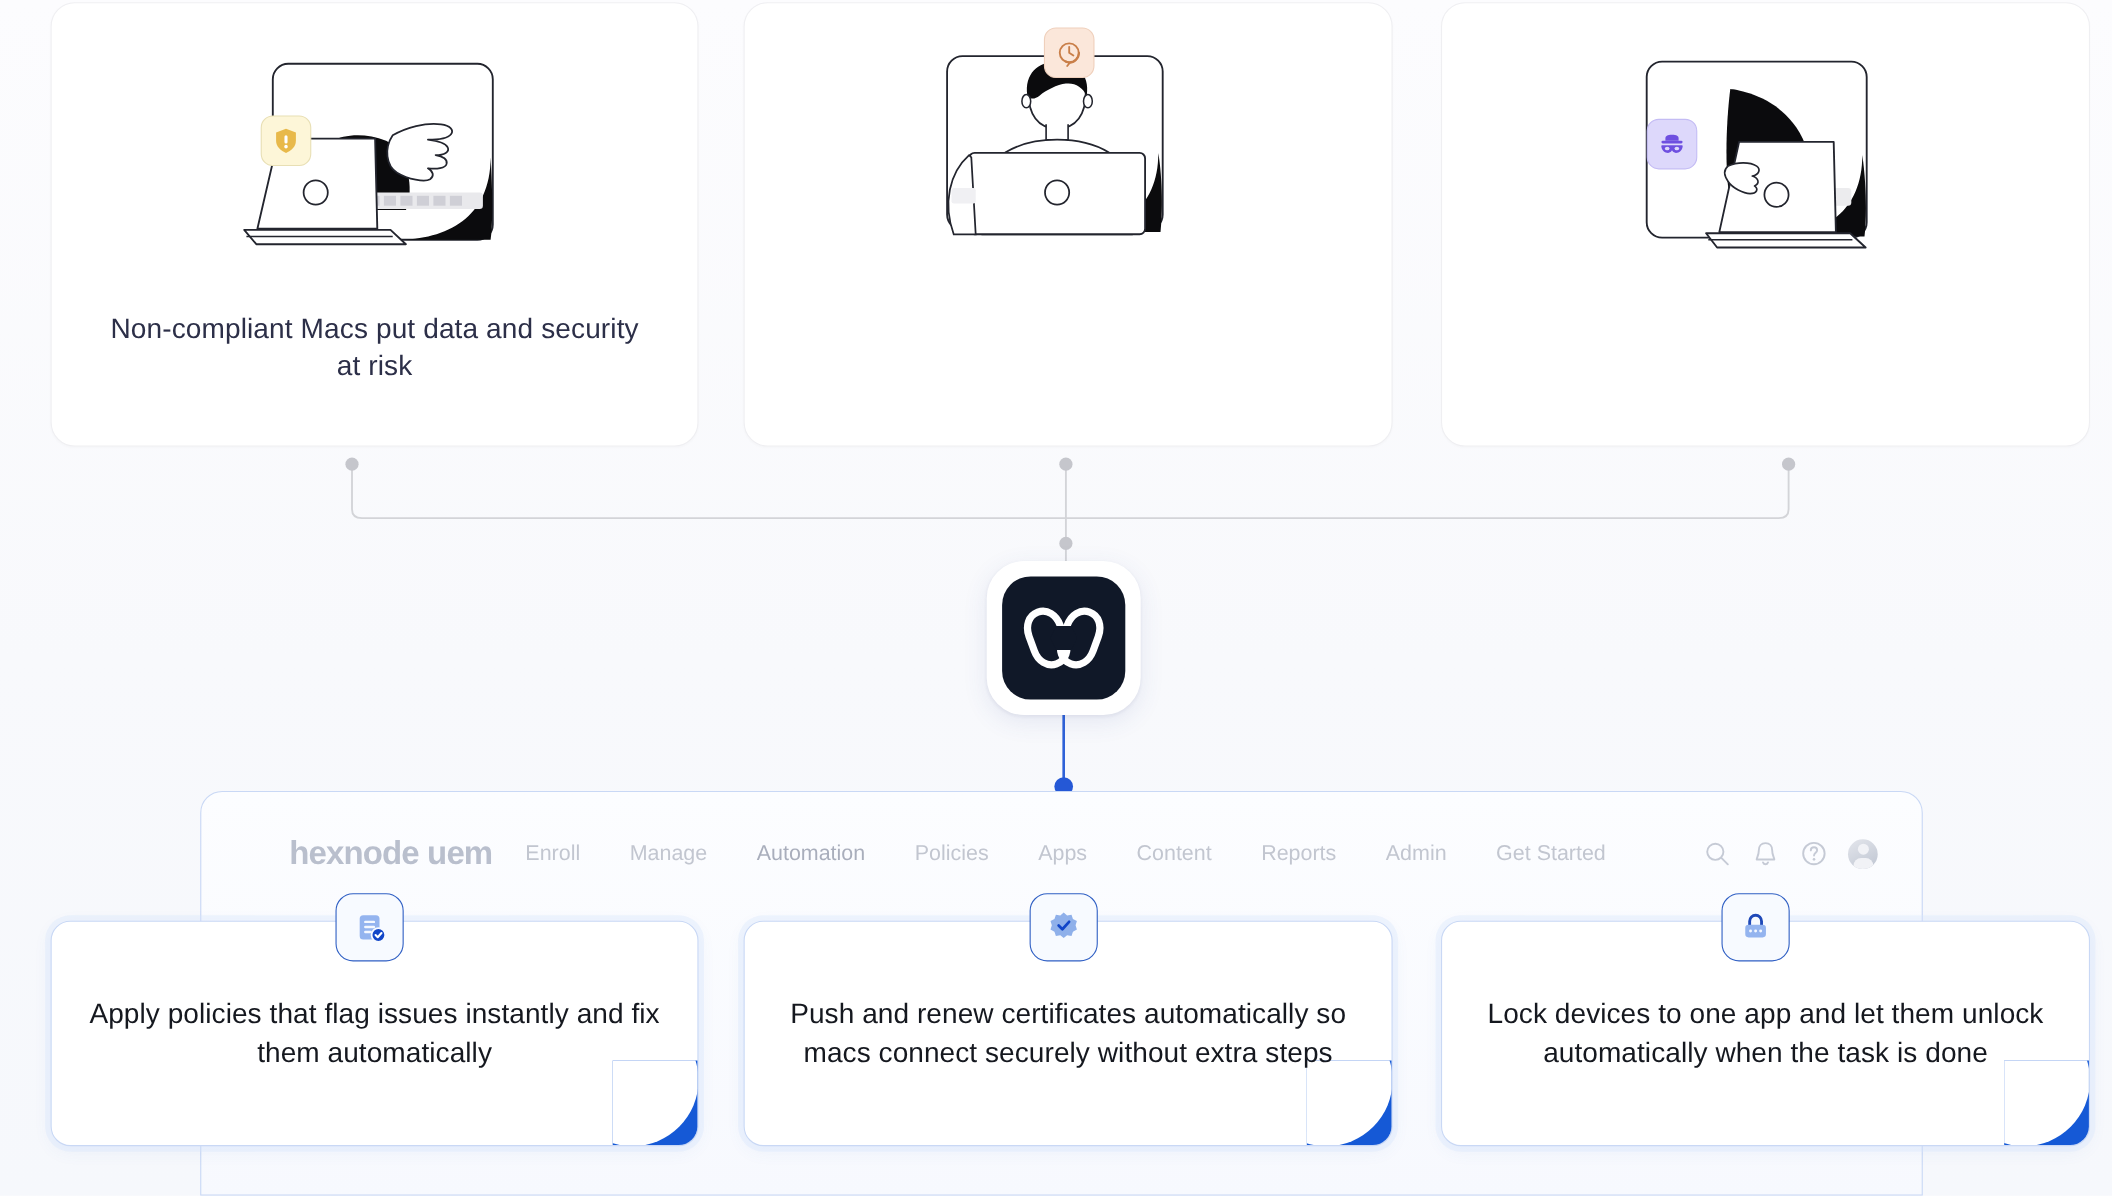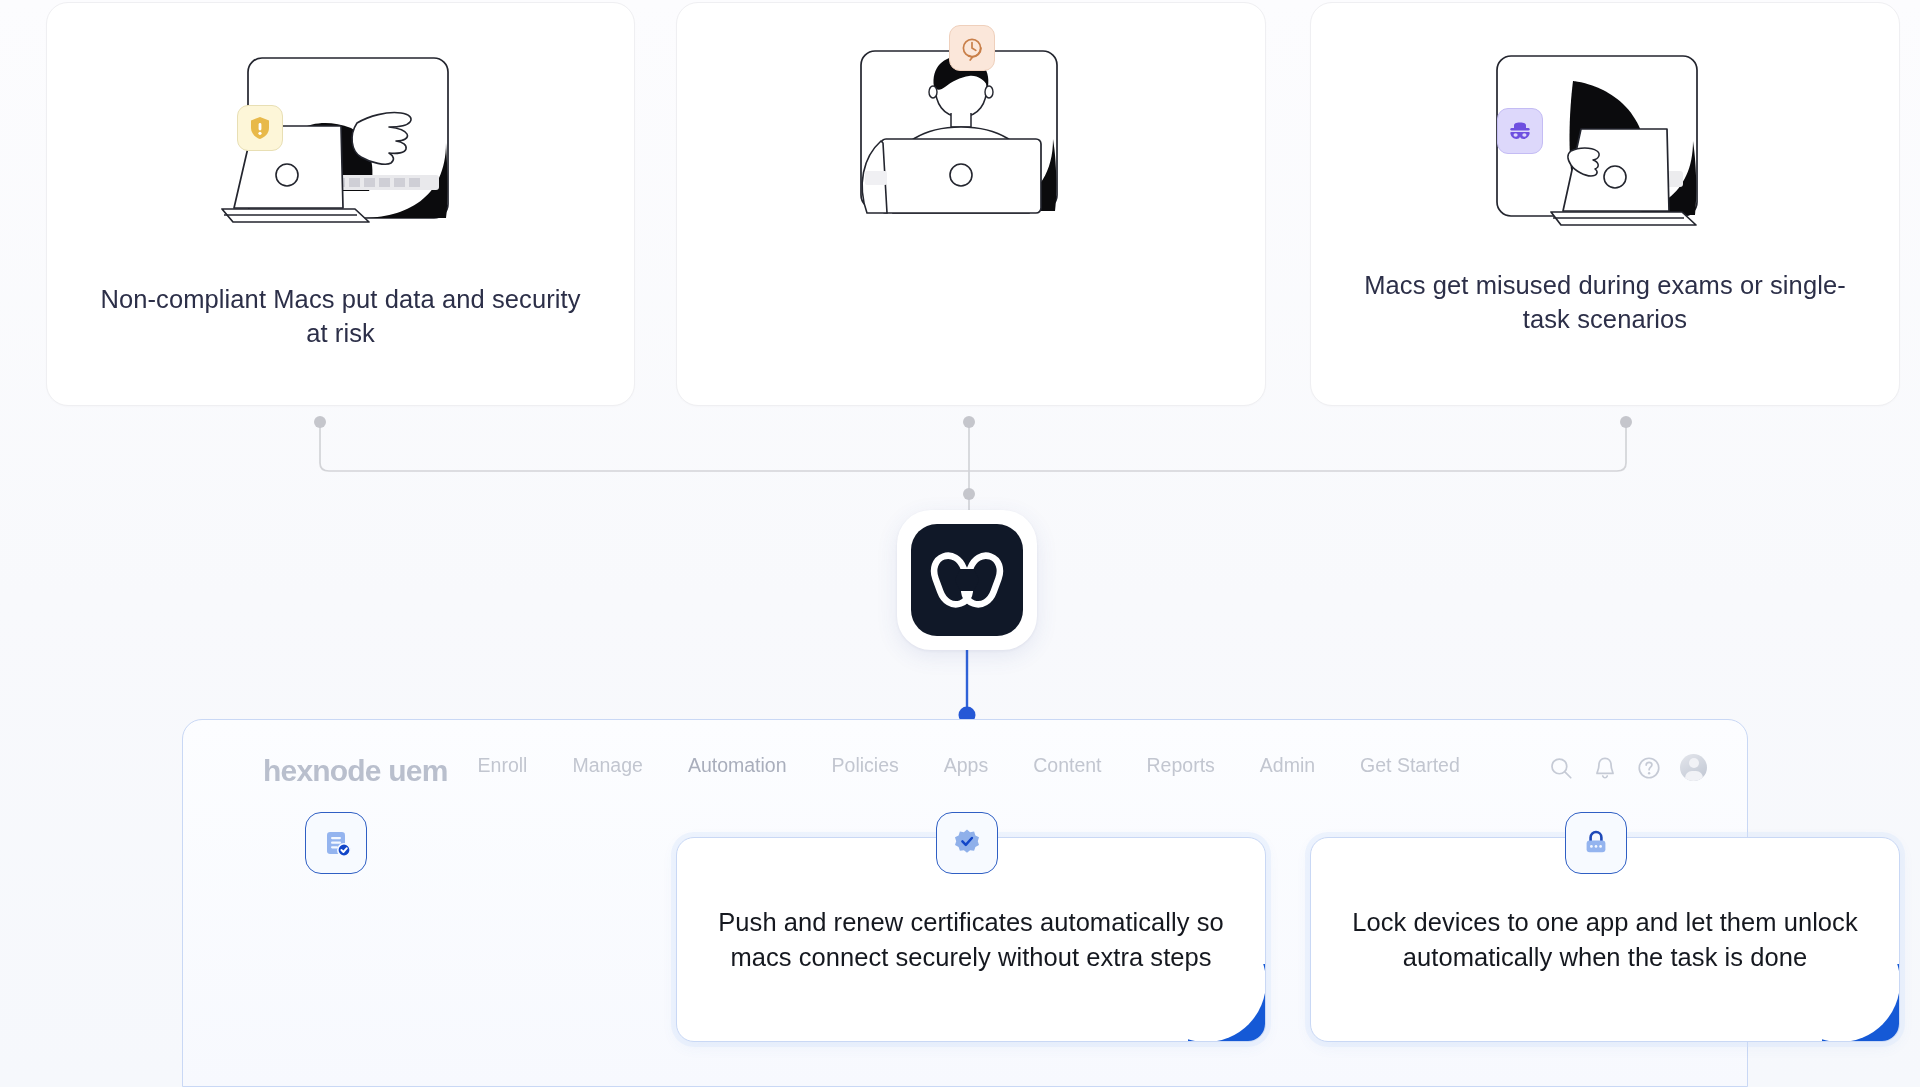--- a/index.html
+++ b/index.html
@@ -79,21 +79,21 @@
     background: linear-gradient(180deg, #fcfdff 0%, #f7f9fe 100%);
     border: 1.6px solid #c9d8f5;
     border-top-left-radius: 20px;
     border-top-right-radius: 20px;
     overflow: hidden;
   }
   .navbar {
     position: absolute;
     left: 0; top: 34px;
     width: 100%; height: 44px;
-    display: flex; align-items: flex-start;
+    display: flex; align-items: center;
     padding: 0 40px 0 80px;
   }
   .brand {
     font-size: 30px;
     font-weight: 700;
     color: #b9bfcd;
     letter-spacing: -0.8px;
     margin-right: 30px;
     white-space: nowrap;
   }
@@ -303,21 +303,20 @@
       <div class="illus-badge badge-spy" style="left:186px; top:105px;">
         <svg width="28" height="26" viewBox="0 0 28 26">
           <path d="M8 10 L8 7.5 C8 5.6 9.7 4.4 14 4.4 C18.3 4.4 20 5.6 20 7.5 L20 10 Z" fill="#6e4fe0"></path>
           <rect x="4.4" y="10" width="19.2" height="2.4" rx="1.2" fill="#6e4fe0"></rect>
           <path d="M5.2 14 L22.8 14 C23.4 14 23.8 14.5 23.7 15.1 C23.2 18.6 20.6 21 17.6 21 C15.8 21 14.6 20 14 18.7 C13.4 20 12.2 21 10.4 21 C7.4 21 4.8 18.6 4.3 15.1 C4.2 14.5 4.6 14 5.2 14 Z" fill="#6e4fe0"></path>
           <ellipse cx="9.6" cy="17" rx="2.1" ry="1.7" fill="#ddd8fb"></ellipse>
           <ellipse cx="18.4" cy="17" rx="2.1" ry="1.7" fill="#ddd8fb"></ellipse>
         </svg>
       </div>
     </div>
-    <div class="problem-text">Macs get misused during exams or single-task scenarios</div>
   </div>
 
   <svg class="connectors">
 
     <path d="M320 422 L320 463 Q320 471 329 471 L1617 471 Q1626 471 1626 463 L1626 422" fill="none" stroke="#d3d4d8" stroke-width="1.7"></path>
     <path d="M969 422 L969 510" fill="none" stroke="#d3d4d8" stroke-width="1.7"></path>
     <circle cx="320" cy="422" r="6" fill="#c5c6cc"></circle>
     <circle cx="969" cy="422" r="6" fill="#c5c6cc"></circle>
     <circle cx="1626" cy="422" r="6" fill="#c5c6cc"></circle>
     <circle cx="969" cy="494" r="6" fill="#c5c6cc"></circle>
@@ -362,20 +361,24 @@
         <svg class="navicon" viewBox="0 0 24 24">
           <circle cx="12" cy="12" r="9" fill="none" stroke="#9aa2b4" stroke-width="1.6"></circle>
           <path d="M9.4 9.3 C9.4 7.6 10.6 6.7 12.1 6.7 C13.6 6.7 14.7 7.7 14.7 9.1 C14.7 11.2 12.1 11.3 12.1 13.6" fill="none" stroke="#9aa2b4" stroke-width="1.6" stroke-linecap="round"></path>
           <circle cx="12.1" cy="16.8" r="1.1" fill="#9aa2b4"></circle>
         </svg>
         <div class="avatar"></div>
       </div>
     </div>
   </div>
 
+  <div class="solution-card s1">
+    <div class="corner-accent"></div>
+    <div class="solution-text">Apply policies that flag issues instantly and fix them automatically</div>
+  </div>
 
   <div class="solution-card s3">
     <div class="corner-accent"></div>
     <div class="solution-text">Lock devices to one app and let them unlock automatically when the task is done</div>
   </div>
 
   <div class="solution-card s2">
     <div class="corner-accent"></div>
     <div class="solution-text">Push and renew certificates automatically so macs connect securely without extra steps</div>
   </div>

